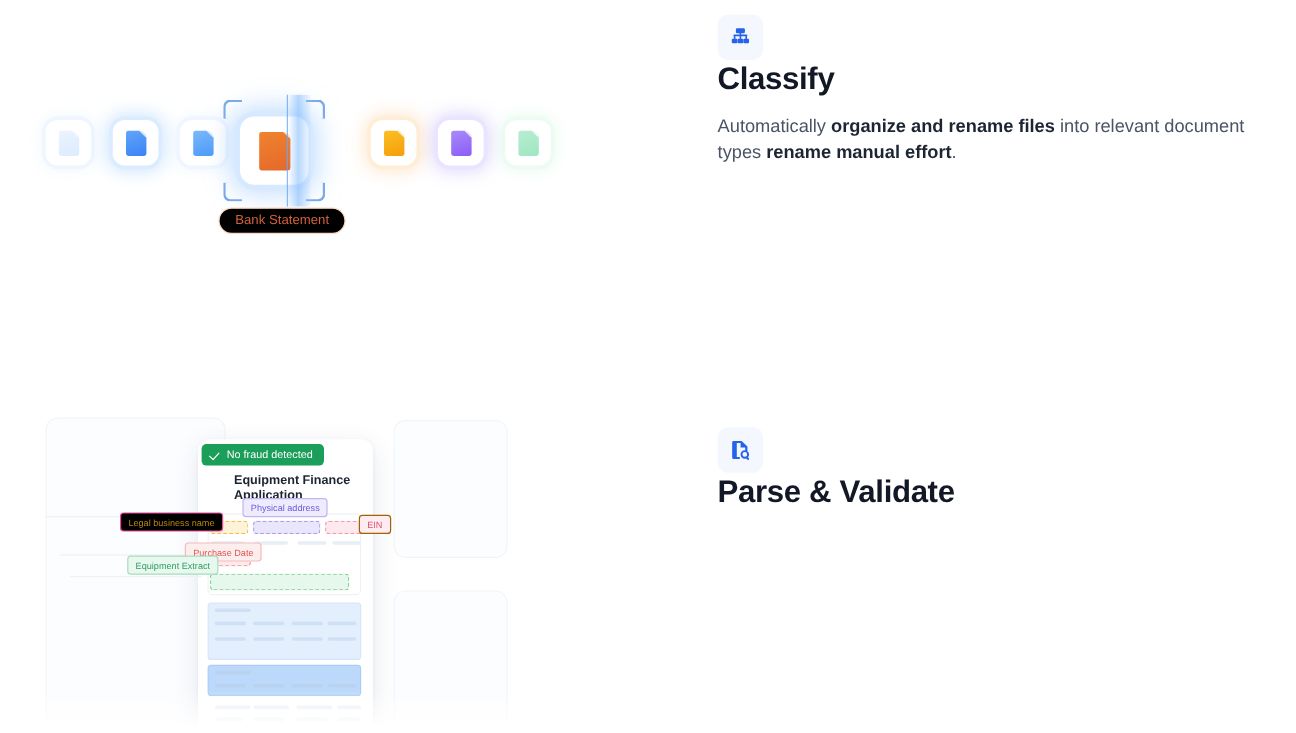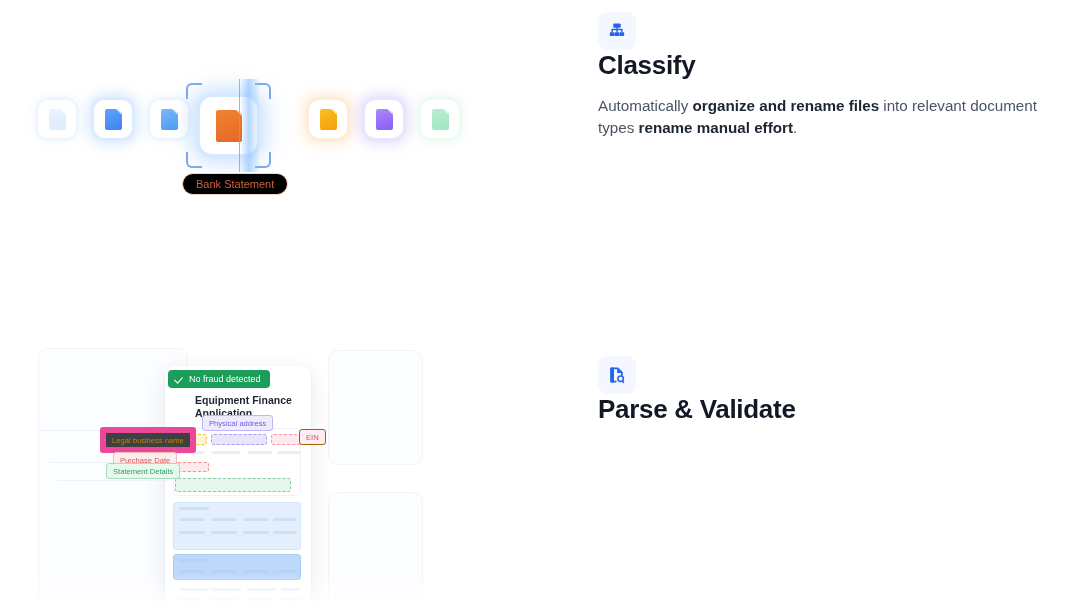--- a/index.html
+++ b/index.html
@@ -147,24 +147,24 @@
   .d-yellow { border-color:#f0c14b; }
   .d-purple { border-color:#a99ef0; }
   .d-pink   { border-color:#f09bb0; }
   .d-red    { border-color:#f09090; }
   .d-green  { border-color:#84ce9f; }
 
   .tag {
     position: absolute; font-size: 7.6px; padding: 2.5px 6px;
     border-radius: 3px; white-space: nowrap; z-index: 7;
   }
-  .tag-yellow { background:#404040; border:6px solid #ec4899; color:#b8860b; }
+  .tag-yellow { background:#000000; border:1px solid #ec4899; color:#b8860b; }
   .tag-purple { background:#eeebfd; border:1px solid #c0b6f5; color:#6d5ce0; }
   .tag-pink   { background:#fdecf0; border:1px solid #a16207; color:#e0536f; }
-  .tag-red    { background:#fdeeee; border:1px solid #f6b9b9; color:#e05353; }
+  .tag-red    { background:#fdeeee; border:1px solid #f6b9b9; color:#e05353;margin-left:41px; }
   .tag-green  { background:#e9f8ef; border:1px solid #a7dcbd; color:#2e9e63; }
 
   .conn { position: absolute; background: #eef1f6; height: 1px; z-index: 1; }
   .fade-bottom {
     position: absolute; left: 0; bottom: 0; width: 560px; height: 40px;
     background: linear-gradient(180deg, rgba(255,255,255,0), #ffffff 80%);
     z-index: 9; pointer-events: none;
   }
 </style>
 </head>
@@ -320,21 +320,21 @@
 
   <div class="fraud-badge">
     <span class="check"></span>
     <span>No fraud detected</span>
   </div>
 
   <div class="tag tag-purple" style="left:202px; top:415px;">Physical address</div>
   <div class="tag tag-yellow" style="left:100px; top:427px;">Legal business name</div>
   <div class="tag tag-pink" style="left:299px; top:429px;">EIN</div>
   <div class="tag tag-red" style="left:113px; top:452px;">Purchase Date</div>
-  <div class="tag tag-green" style="left:106px; top:463px;">Statement Details</div>
+  <div class="tag tag-green" style="left:106px; top:463px;">Equipment Extract</div>
 
   <div class="text-col" style="top:356px;">
     <div class="icon-tile">
       <svg width="20" height="20" viewBox="0 0 24 24" fill="#2563eb" aria-hidden="true">
         <path d="M6 3h7.2L19 8.6V13h-2.2v-3.4h-4.6V5H6v14h5.4v2H6a2 2 0 0 1-2-2V5a2 2 0 0 1 2-2z"></path>
         <rect x="4" y="3" width="4.4" height="18" rx="1"></rect>
         <circle cx="16.4" cy="16.4" r="3.3" fill="none" stroke="#2563eb" stroke-width="1.9"></circle>
         <rect x="18.6" y="18.4" width="3.6" height="1.9" rx="0.9" transform="rotate(45 18.6 18.4)"></rect>
       </svg>
     </div>

